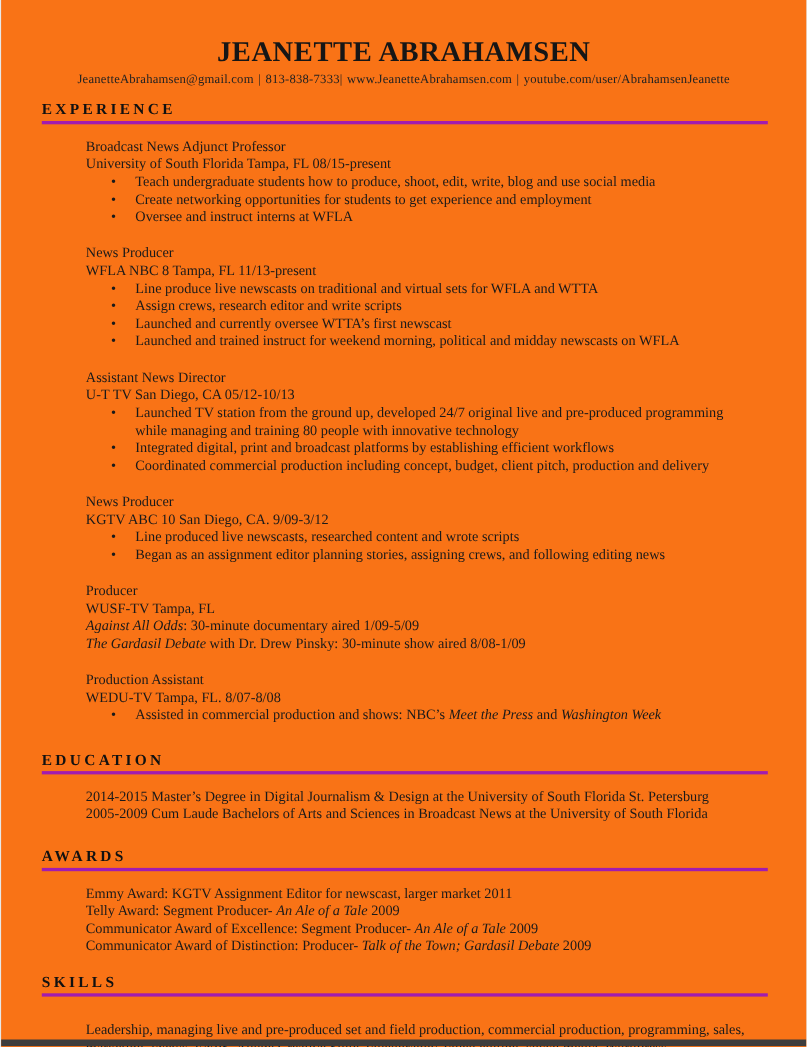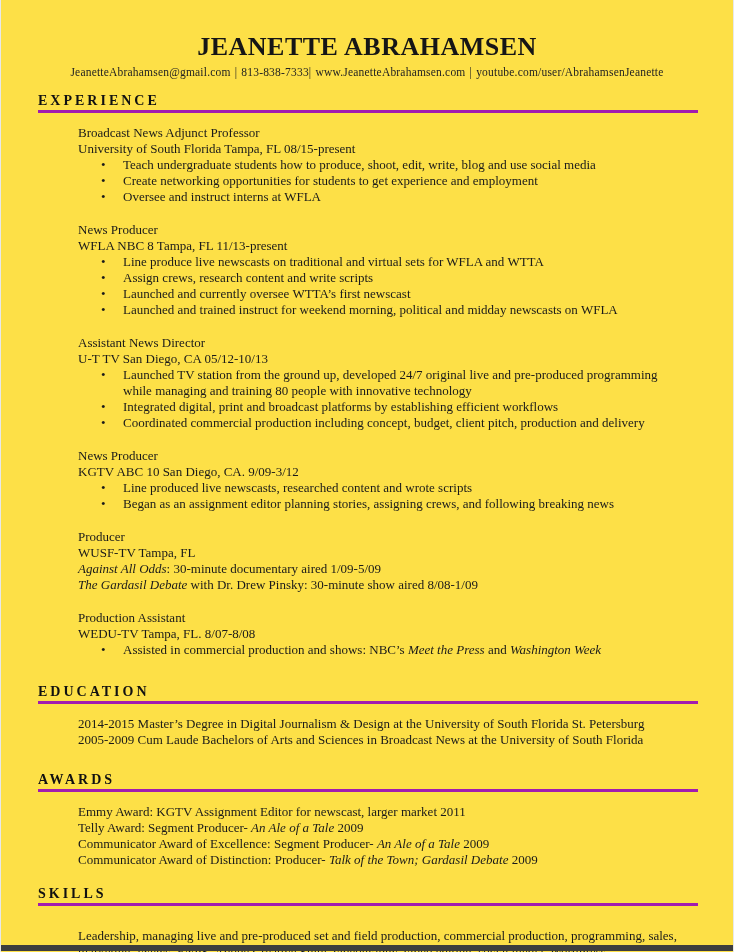--- a/index.html
+++ b/index.html
@@ -1,19 +1,19 @@
 <!DOCTYPE html>
 <html><head>
 <meta charset="utf-8">
 <style>
   html, body { margin:0; padding:0; background:#ffffff; }
   .page {
     position:relative;
     width:734px; height:952px;
-    background:#fde047;
+    background:#f97316;
     font-family:"Liberation Serif", serif;
     color:#1a1a1a;
     overflow:hidden;
     box-sizing:border-box;
     border-left:1px solid #e8e8e8;
     border-right:1px solid #e8e8e8;
   }
   .header { padding-top:32px; }
   .name {
     font-size:26px; font-weight:700; text-align:center;
@@ -79,42 +79,42 @@
             <li>Create networking opportunities for students to get experience and employment</li>
             <li>Oversee and instruct interns at WFLA</li>
           </ul>
         </article>
 
         <article class="job">
           <h3 class="job-title">News Producer</h3>
           <div class="job-sub">WFLA NBC 8 Tampa, FL 11/13-present</div>
           <ul class="bullets">
             <li>Line produce live newscasts on traditional and virtual sets for WFLA and WTTA</li>
-            <li>Assign crews, research content and write scripts</li>
+            <li>Assign crews, research editor and write scripts</li>
             <li>Launched and currently oversee WTTA’s first newscast</li>
             <li>Launched and trained instruct for weekend morning, political and midday newscasts on WFLA</li>
           </ul>
         </article>
 
         <article class="job">
           <h3 class="job-title">Assistant News Director</h3>
           <div class="job-sub">U-T TV San Diego, CA 05/12-10/13</div>
           <ul class="bullets">
             <li class="wrap-early">Launched TV station from the ground up, developed 24/7 original live and pre-produced programming while managing and training 80 people with innovative technology</li>
             <li>Integrated digital, print and broadcast platforms by establishing efficient workflows</li>
             <li>Coordinated commercial production including concept, budget, client pitch, production and delivery</li>
           </ul>
         </article>
 
         <article class="job">
           <h3 class="job-title">News Producer</h3>
           <div class="job-sub">KGTV ABC 10 San Diego, CA. 9/09-3/12</div>
           <ul class="bullets">
             <li>Line produced live newscasts, researched content and wrote scripts</li>
-            <li>Began as an assignment editor planning stories, assigning crews, and following breaking news</li>
+            <li>Began as an assignment editor planning stories, assigning crews, and following editing news</li>
           </ul>
         </article>
 
         <article class="job">
           <h3 class="job-title">Producer</h3>
           <div class="job-sub">WUSF-TV Tampa, FL</div>
           <div class="job-lines">
             <div class="job-line"><span class="it">Against All Odds</span><span>: 30-minute documentary aired 1/09-5/09</span></div>
             <div class="job-line"><span class="it">The Gardasil Debate</span><span> with Dr. Drew Pinsky: 30-minute show aired 8/08-1/09</span></div>
           </div>

